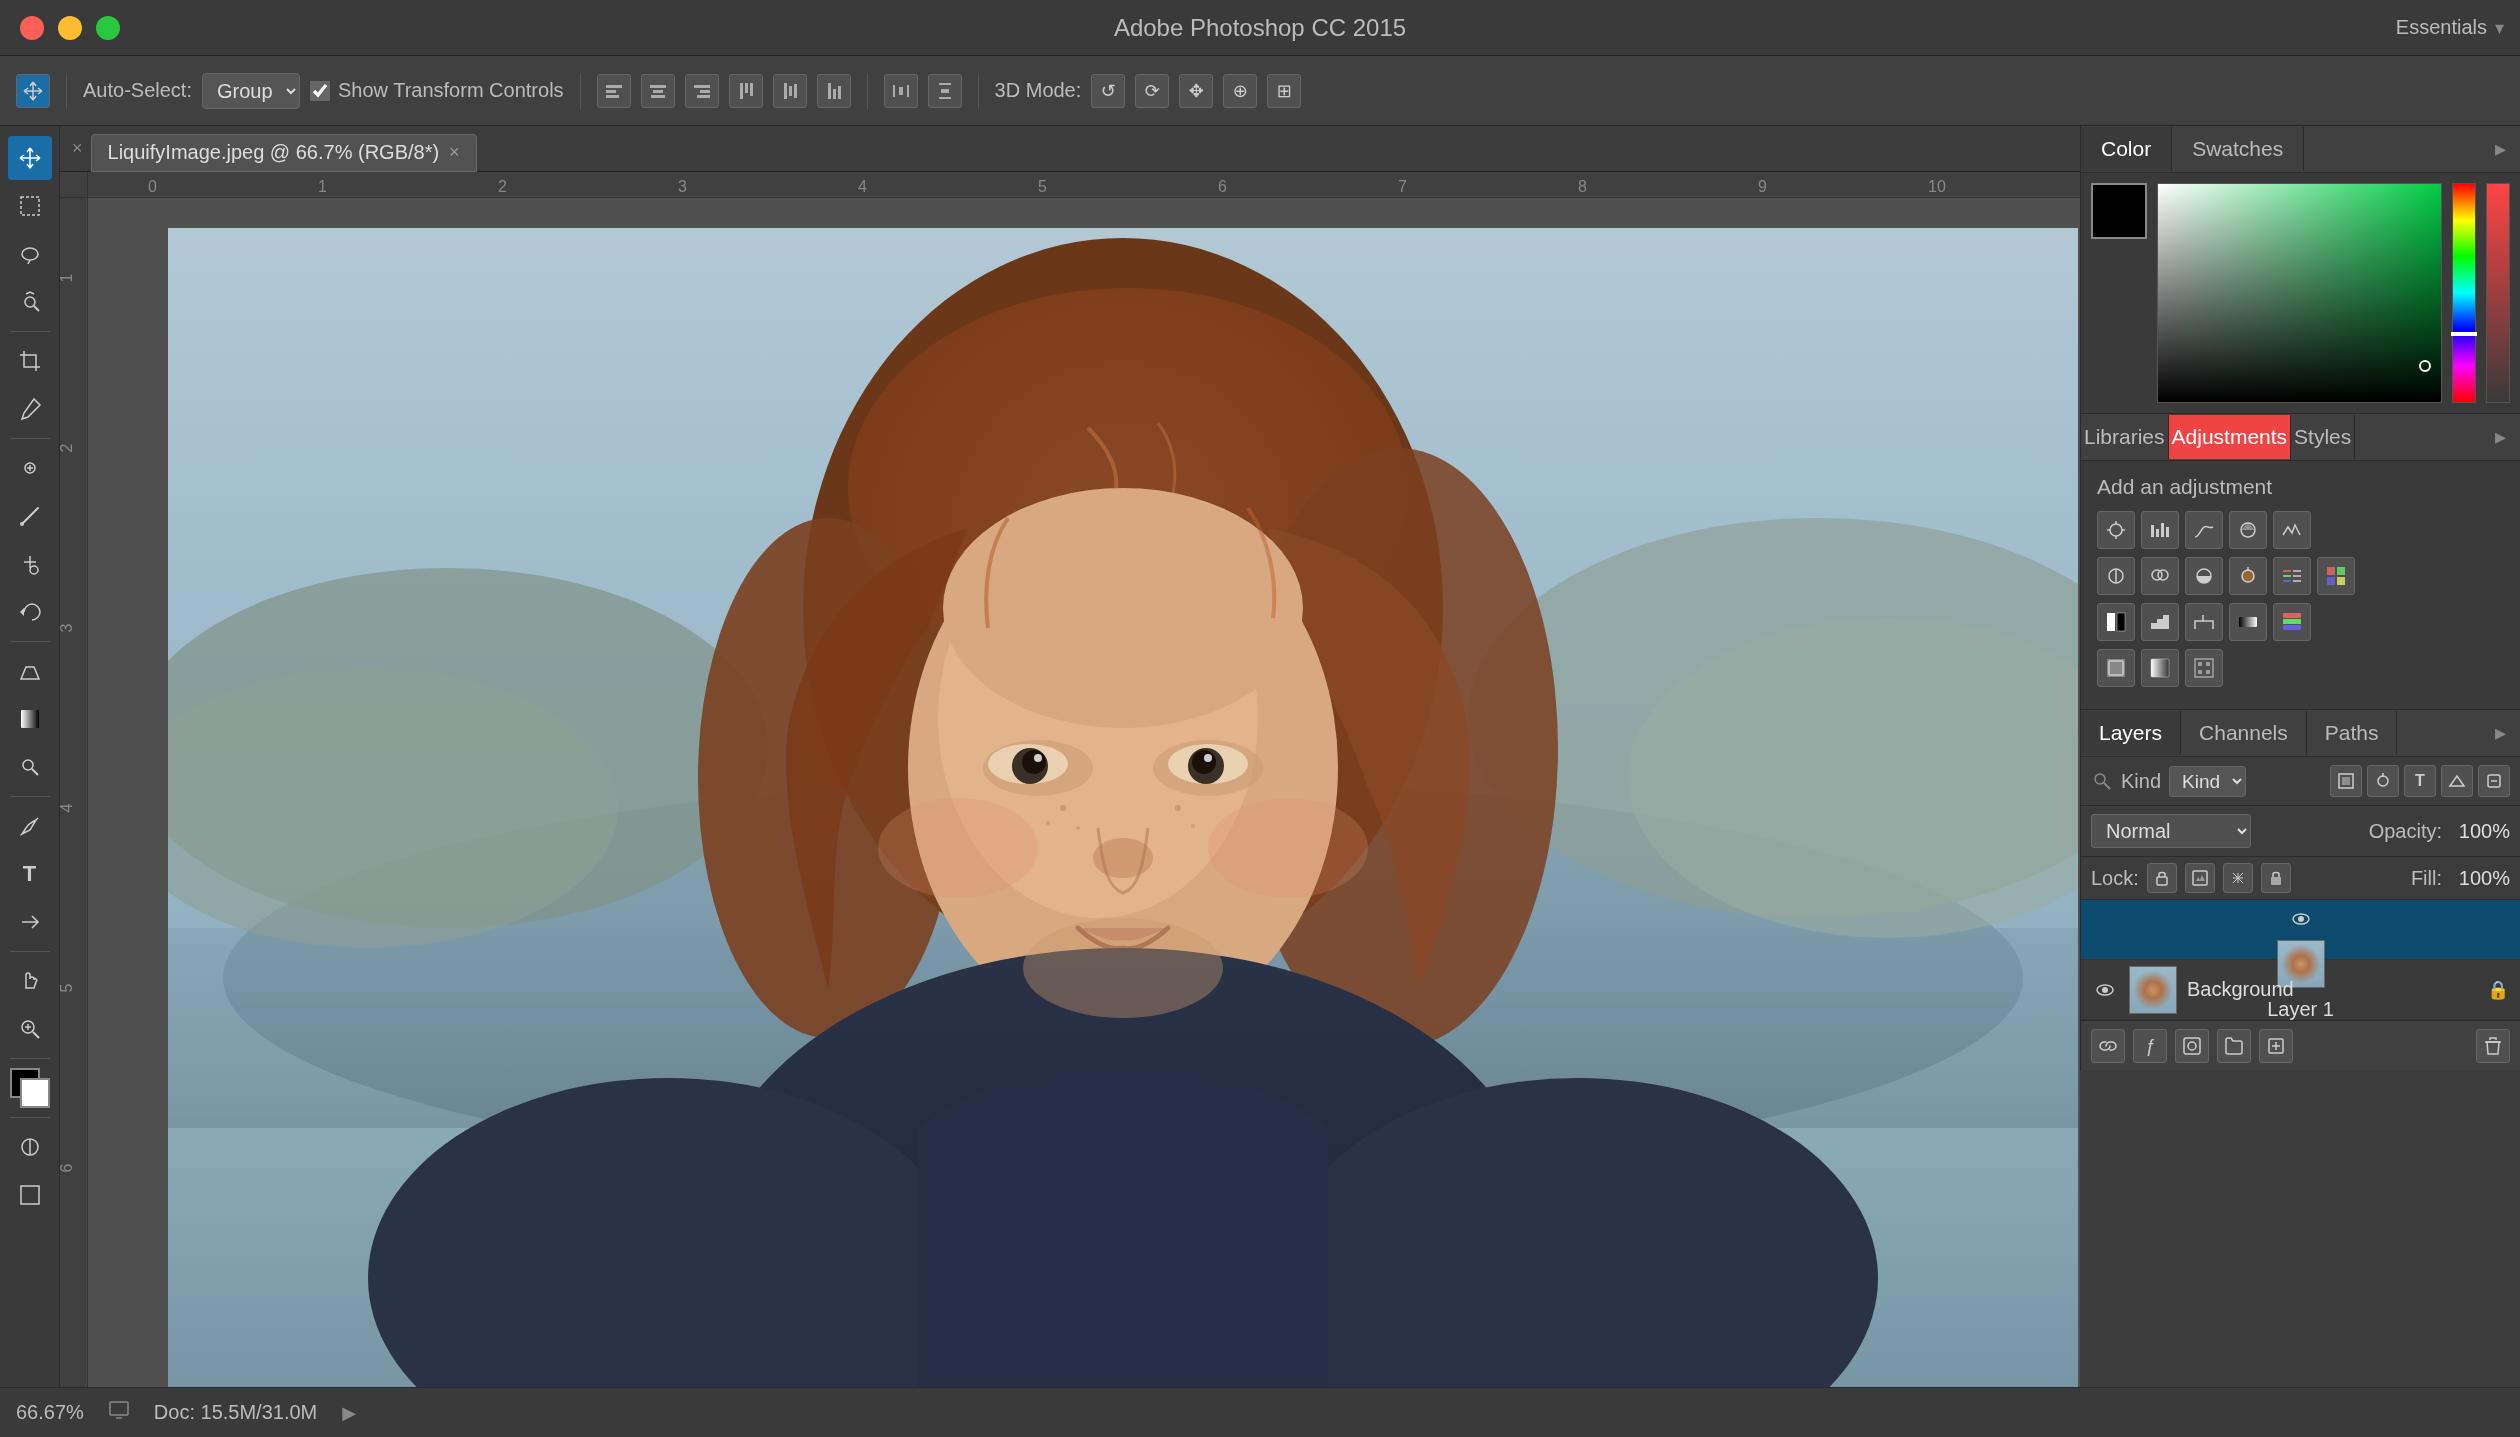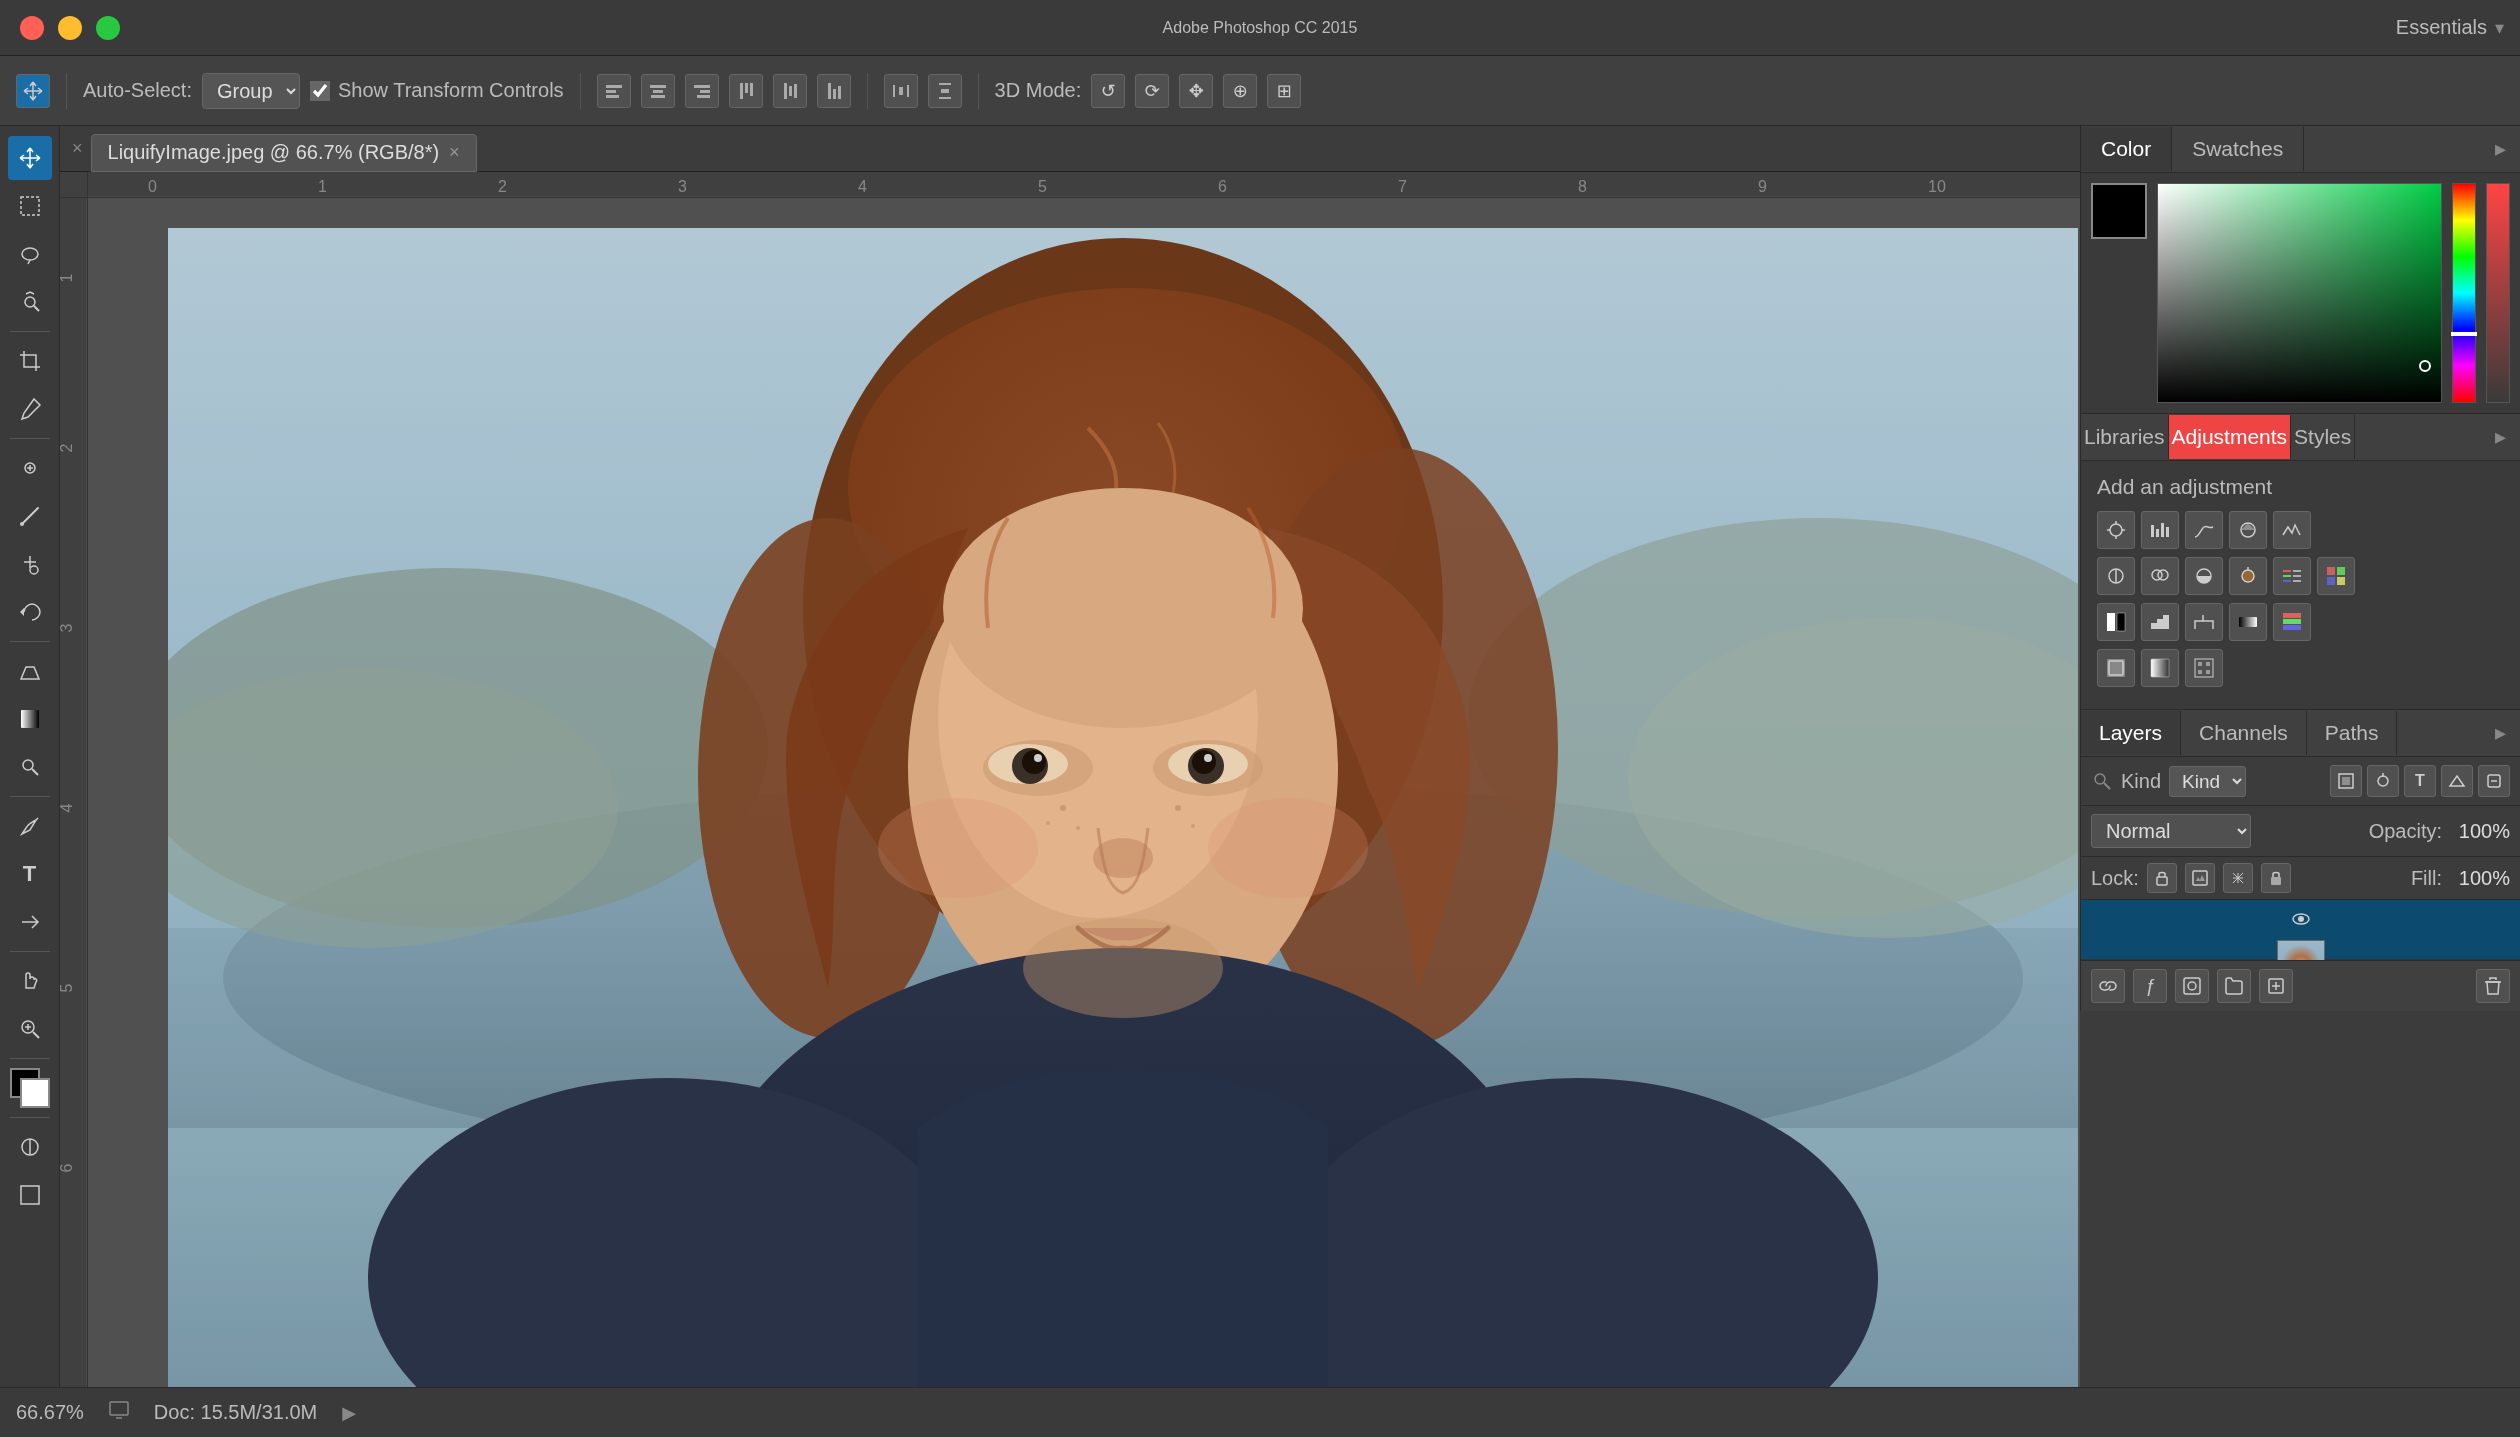--- a/index.html
+++ b/index.html
@@ -19,21 +19,21 @@
       width: 100%;
       height: 56px;
       background: #3a3a3a;
       display: flex;
       align-items: center;
       justify-content: center;
       border-bottom: 1px solid #222;
       position: relative;
     }
     #titlebar-title {
-      font-size: 16px;
+      font-size: 24px;
       color: #bbb;
     }
     #window-controls {
       position: absolute;
       left: 20px;
       display: flex;
       gap: 14px;
       align-items: center;
     }
     .wc-btn {
@@ -1314,20 +1314,33 @@
                   <ellipse cx="11" cy="11" rx="8" ry="5" fill="none" stroke="#ccc" stroke-width="1.5"></ellipse>
                   <circle cx="11" cy="11" r="3" fill="#ccc"></circle>
                 </svg>
             </div>
             <div class="layer-thumb">
               <div class="layer-thumb-portrait"></div>
             </div>
             <span class="layer-name">Layer 1</span>
           </div>
 
+          <div class="layer-item">
+            <div class="layer-eye">
+              <svg width="22" height="22" viewBox="0 0 22 22">
+                  <ellipse cx="11" cy="11" rx="8" ry="5" fill="none" stroke="#ccc" stroke-width="1.5"></ellipse>
+                  <circle cx="11" cy="11" r="3" fill="#ccc"></circle>
+                </svg>
+            </div>
+            <div class="layer-thumb">
+              <div class="layer-thumb-portrait"></div>
+            </div>
+            <span class="layer-name">Background</span>
+            <span class="layer-lock-icon">🔒</span>
+          </div>
         </div>
 
         <div id="layers-footer">
           <div class="layers-footer-btn">
             <svg width="20" height="20" viewBox="0 0 20 20">
                 <path d="M8 10 C8 8 10 6 12 6 L14 6 C16 6 18 8 18 10 C18 12 16 14 14 14 L12 14" fill="none" stroke="#ccc" stroke-width="1.5" stroke-linecap="round"></path>
                 <path d="M12 10 C12 12 10 14 8 14 L6 14 C4 14 2 12 2 10 C2 8 4 6 6 6 L8 6" fill="none" stroke="#ccc" stroke-width="1.5" stroke-linecap="round"></path>
               </svg>
           </div>
           <div class="layers-footer-btn">

